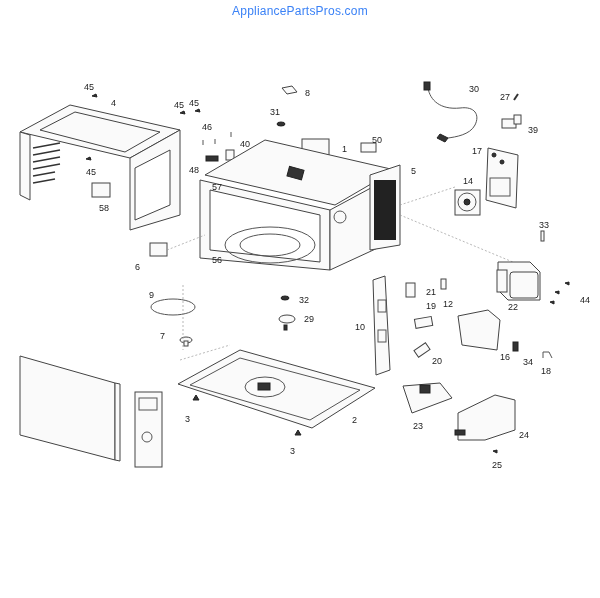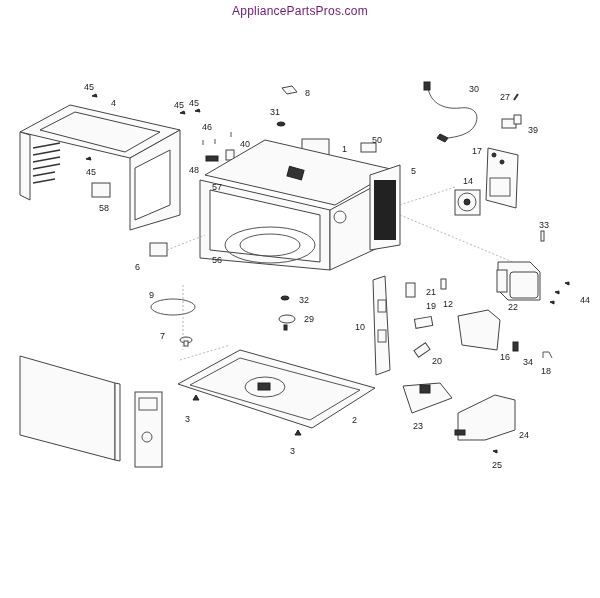--- a/index.html
+++ b/index.html
@@ -1,17 +1,17 @@
 <!DOCTYPE html>
 <html><head>
   <meta charset="utf-8">
   <style>
     html, body { margin: 0; padding: 0; background: #ffffff; }
     body { width: 600px; height: 598px; position: relative; overflow: hidden; font-family: "Liberation Sans", sans-serif; }
-    .watermark { position: absolute; top: 4px; left: 0; width: 600px; text-align: center; font-size: 12px; color: #701a75; letter-spacing: 0.2px; }
+    .watermark { position: absolute; top: 4px; left: 0; width: 600px; text-align: center; font-size: 12px; color: #3b82f6; letter-spacing: 0.2px; }
     svg#diagram { position: absolute; left: 0; top: 0; width: 600px; height: 598px; }
     .part-line { stroke: #555; stroke-width: 1; fill: none; }
     .part-fill { fill: #fafafa; stroke: #444; stroke-width: 1; }
     .dark { fill: #333; stroke: #222; stroke-width: 1; }
     .dashed { stroke: #999; stroke-width: 0.7; stroke-dasharray: 2 2; fill: none; }
     .callout { font-family: "Liberation Sans", sans-serif; font-size: 9px; fill: #222; }
   </style>
 </head>
 <body>
 

